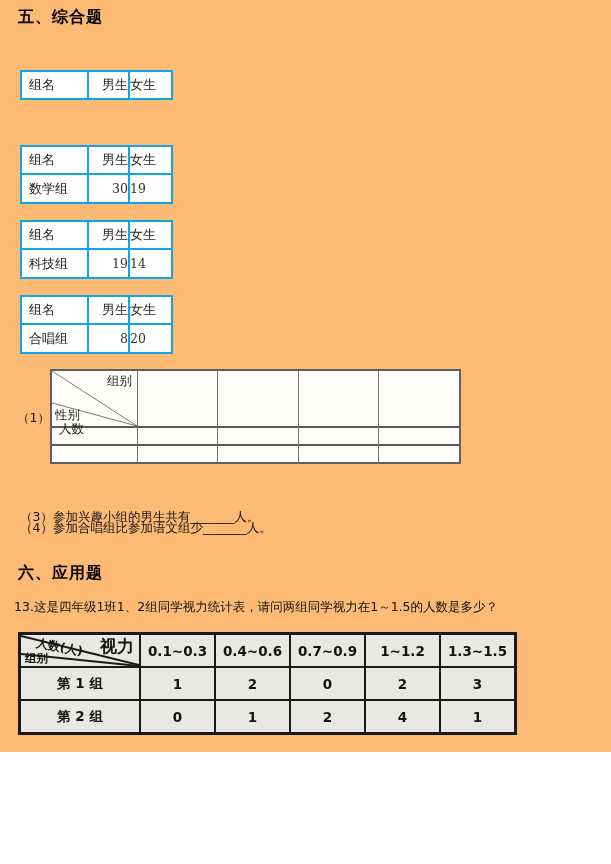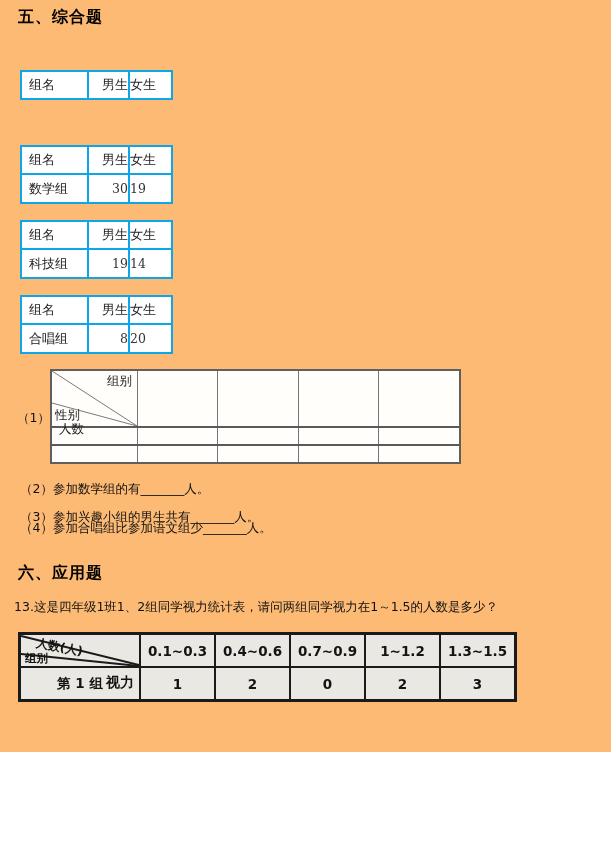--- a/index.html
+++ b/index.html
@@ -93,21 +93,21 @@
   table.vtable td.vc0 { width: 118px; }
   table.vtable td.vcol { width: 73px; }
   .vcorner { position: relative; width: 100%; height: 100%; }
   .vcorner svg { position: absolute; left: 0; top: 0; }
   .vcorner .lbl {
     position: absolute;
     font-weight: bold;
     color: #141414;
     white-space: nowrap;
   }
-  .vcorner .lt { right: 5px; top: 0px; font-size: 14px; margin-top: 39px; }
+  .vcorner .lt { right: 5px; top: 0px; font-size: 17px; }
   .vcorner .lm { left: 15px; top: 4px; font-size: 12px; transform: rotate(11deg); }
   .vcorner .lb { left: 4px; bottom: 0px; font-size: 11.5px; }
 </style>
 </head>
 <body>
 
 <div id="page">
 
   <div class="abs h-title" style="left:18px; top:7px;">五、综合题</div>
 
@@ -198,21 +198,20 @@
     <tr class="blank">
       <td class="fc0"></td>
       <td class="fc1"></td>
       <td class="fc2"></td>
       <td class="fc3"></td>
       <td class="fc4"></td>
     </tr>
   </tbody>
     </table>
 
-  <div class="abs para" style="left:20px; top:481px;">（2）参加数学组的有_______人。</div>
   <div class="abs para" style="left:20px; top:509px;">（3）参加兴趣小组的男生共有_______人。</div>
   <div class="abs para" style="left:20px; top:520px;">（4）参加合唱组比参加语文组少_______人。</div>
 
   <div class="abs h-title" style="left:18px; top:563px;">六、应用题</div>
 
   <div class="abs para" style="left:14px; top:599px;">13.这是四年级1班1、2组同学视力统计表，请问两组同学视力在1～1.5的人数是多少？</div>
 
   <table class="vtable abs" style="left:18px; top:632px;">
     <tbody>
         <tr class="vh">
@@ -234,16 +233,24 @@
       <td class="vcol">1.3~1.5</td>
     </tr>
     <tr class="vr">
       <td class="vc0">第 1 组</td>
       <td class="vcol">1</td>
       <td class="vcol">2</td>
       <td class="vcol">0</td>
       <td class="vcol">2</td>
       <td class="vcol">3</td>
     </tr>
+    <tr class="vr">
+      <td class="vc0">第 2 组</td>
+      <td class="vcol">0</td>
+      <td class="vcol">1</td>
+      <td class="vcol">2</td>
+      <td class="vcol">4</td>
+      <td class="vcol">1</td>
+    </tr>
   </tbody>
     </table>
 
 </div>
 
 </body></html>

